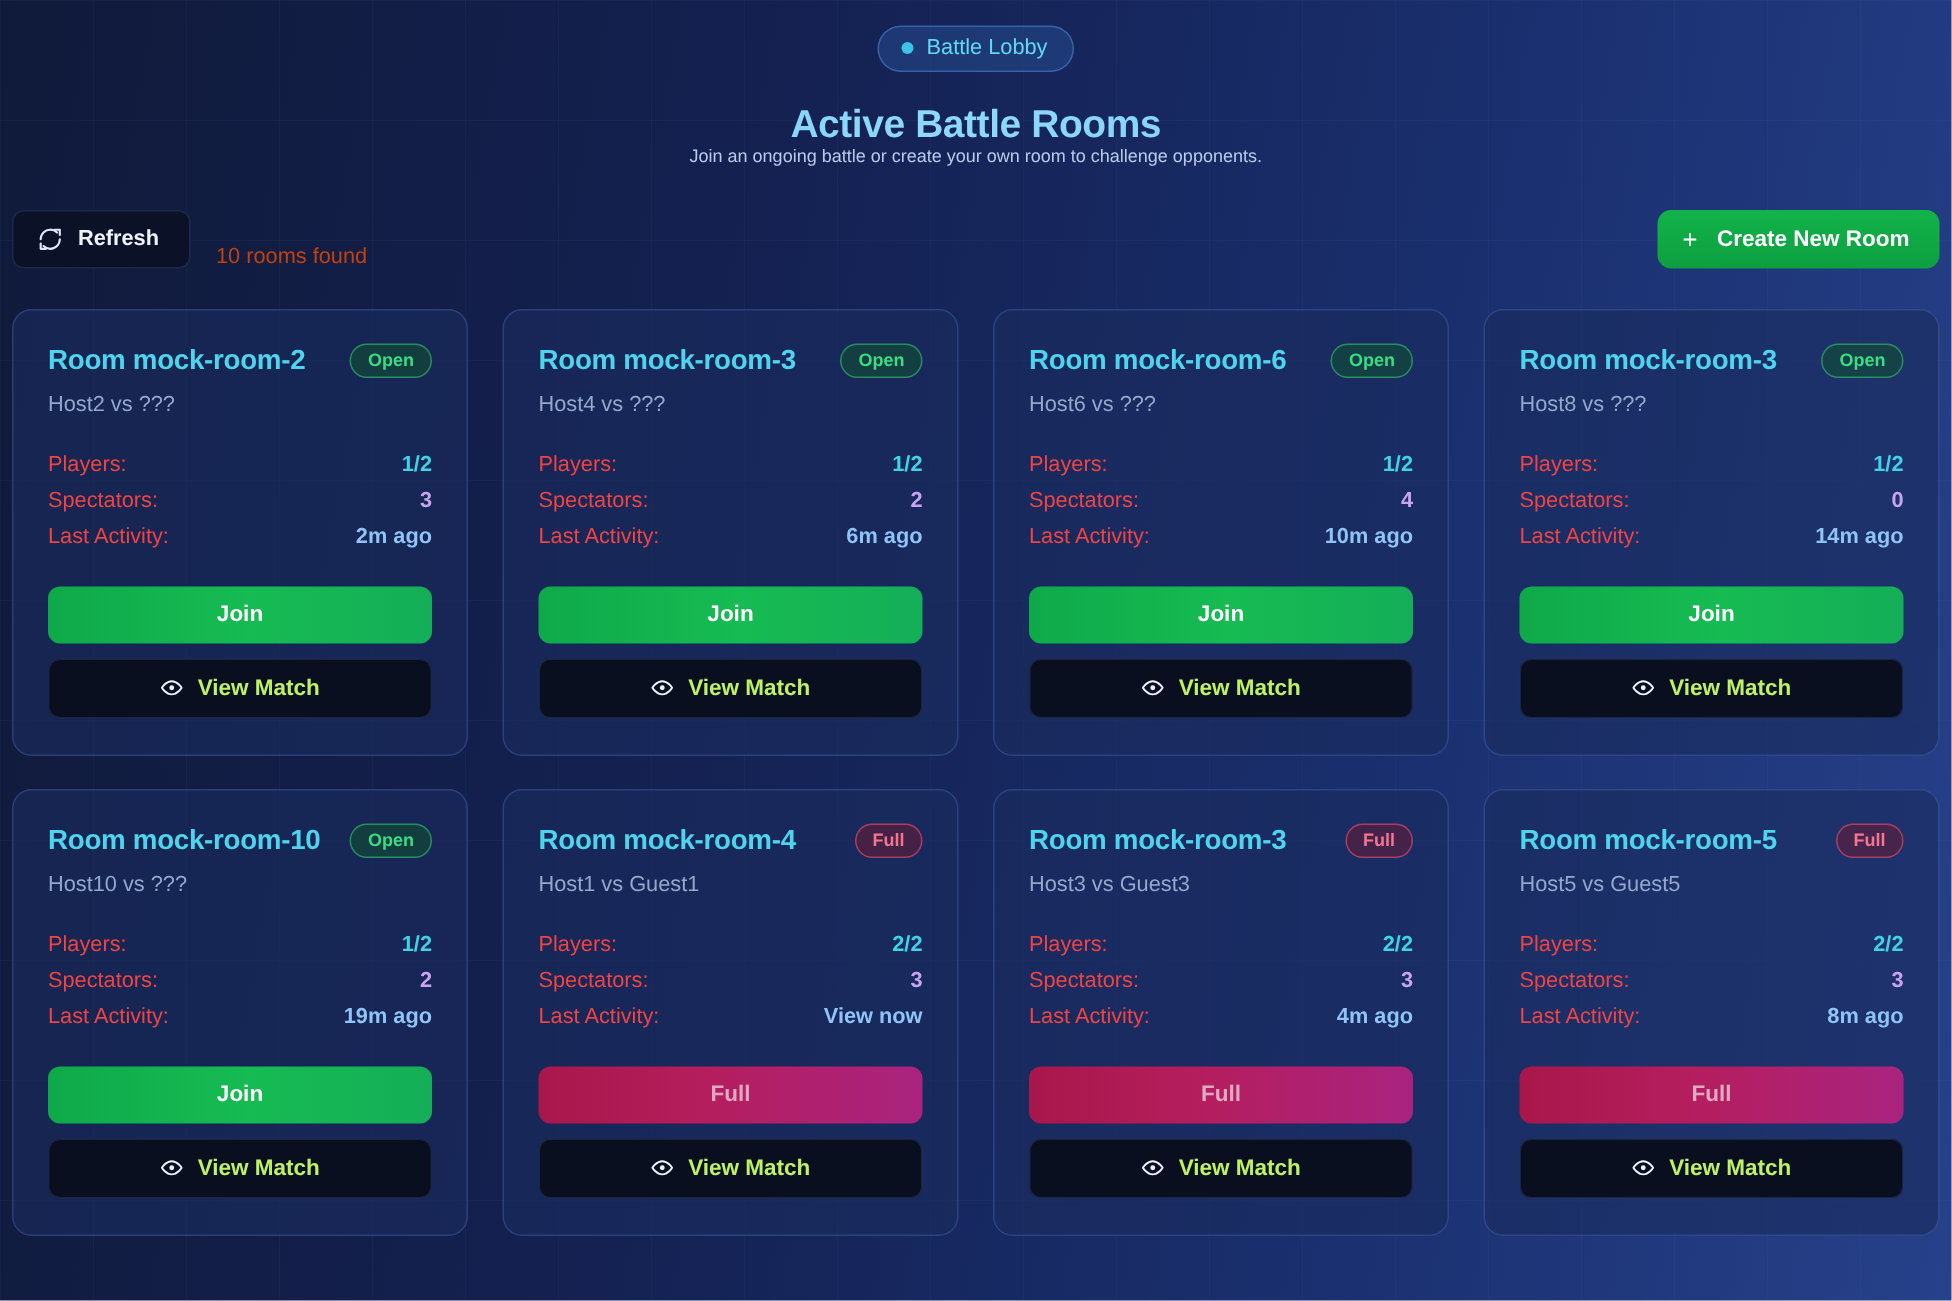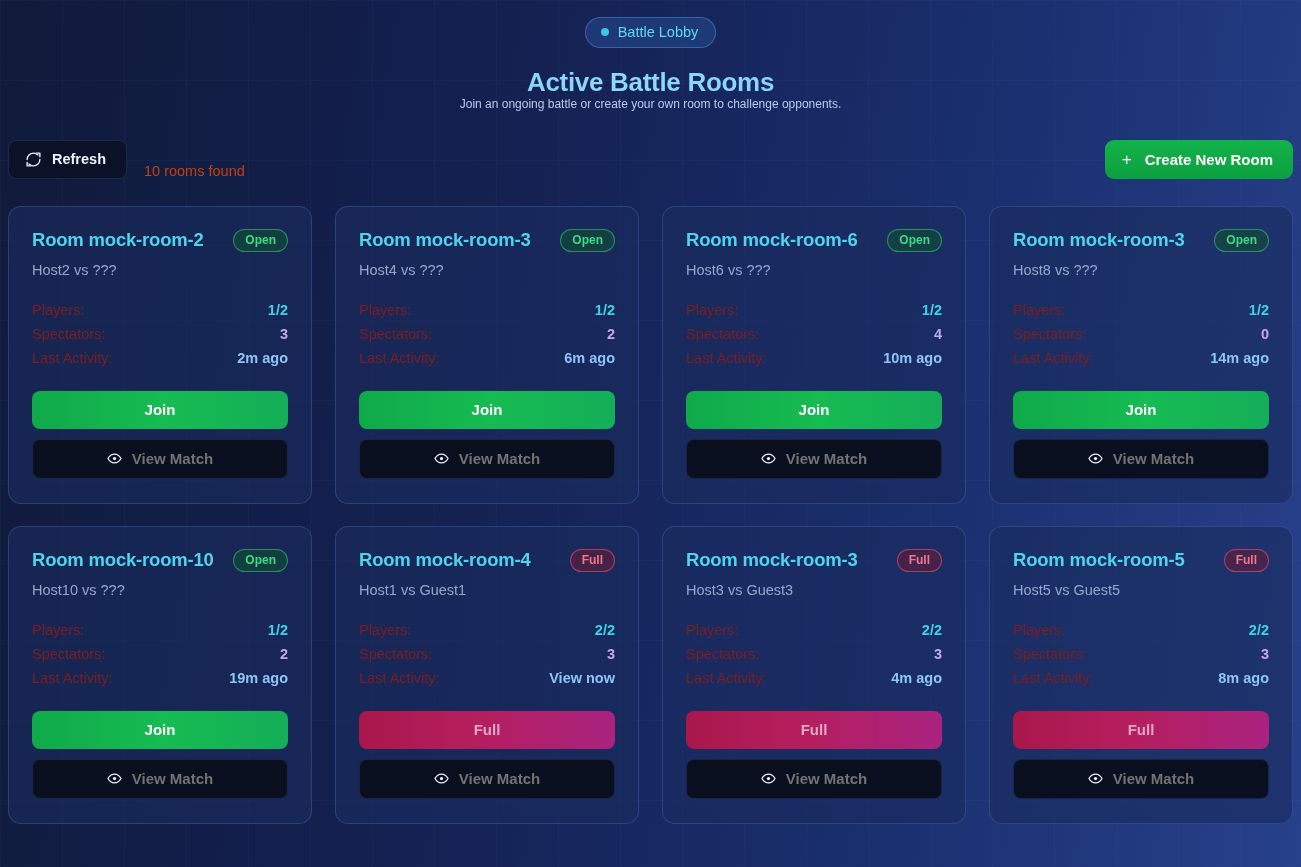--- a/index.html
+++ b/index.html
@@ -182,21 +182,21 @@
 
   .stats { margin-top: 20px; }
 
   .stat-row {
     display: flex;
     justify-content: space-between;
     align-items: baseline;
     font-size: 14.5px;
     padding: 4px 0 4px 0;
   }
-  .stat-label { color: #7f1d1d; font-weight: 400; }
+  .stat-label { color: #ef4444; font-weight: 400; }
   .stat-value { font-weight: bold; }
   .v-players { color: #3fd3e8; }
   .v-spectators { color: #c9a4f0; }
   .v-activity { color: #8fc4f7; }
 
   .card-actions { margin-top: 21px; }
 
   .btn {
     width: 100%;
     display: flex;
@@ -221,21 +221,21 @@
   .btn-full {
     background: linear-gradient(90deg, #a8174a 0%, #b51e5e 45%, #a9237f 100%);
     color: #e0a8c2;
     cursor: default;
   }
 
   .btn-view {
     margin-top: 10px;
     background: #0a0f1f;
     border: 1px solid rgba(80,120,190,0.22);
-    color: #737373;
+    color: #bef264;
   }
   .btn-view svg { display: block; }
 </style>
 </head>
 <body>
 
 <div class="bg-grid"></div>
 
 <div class="page">
 

